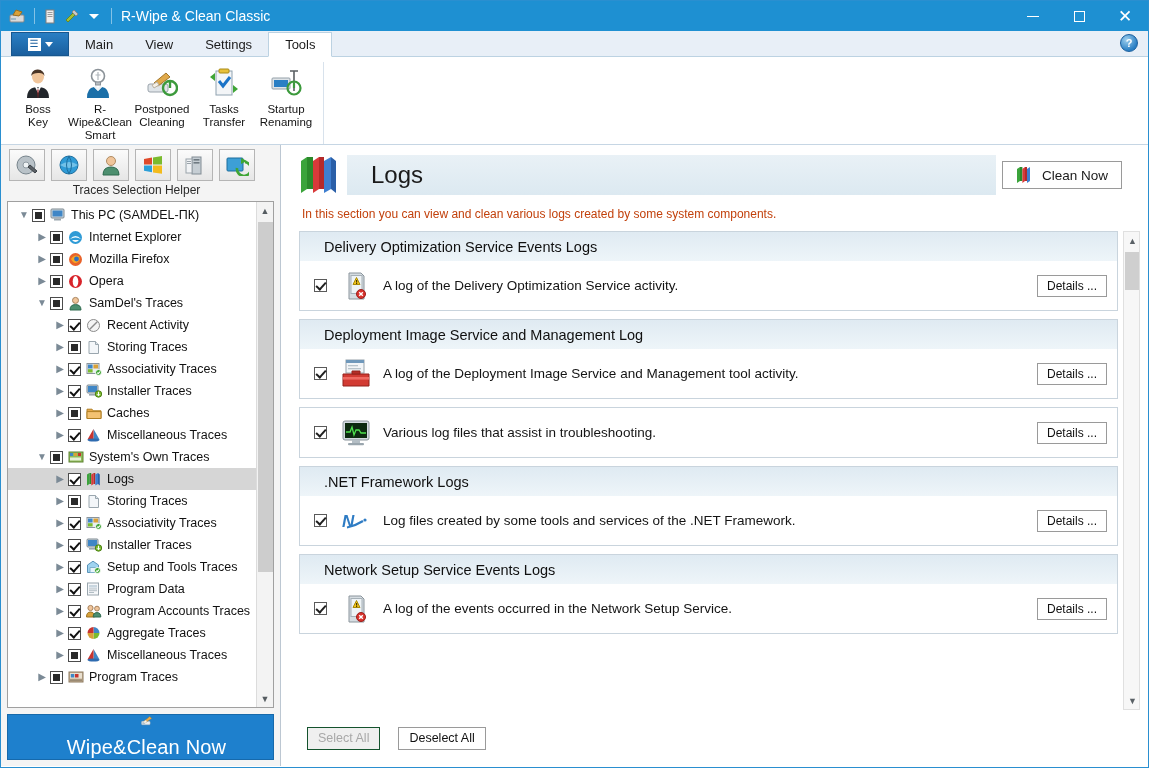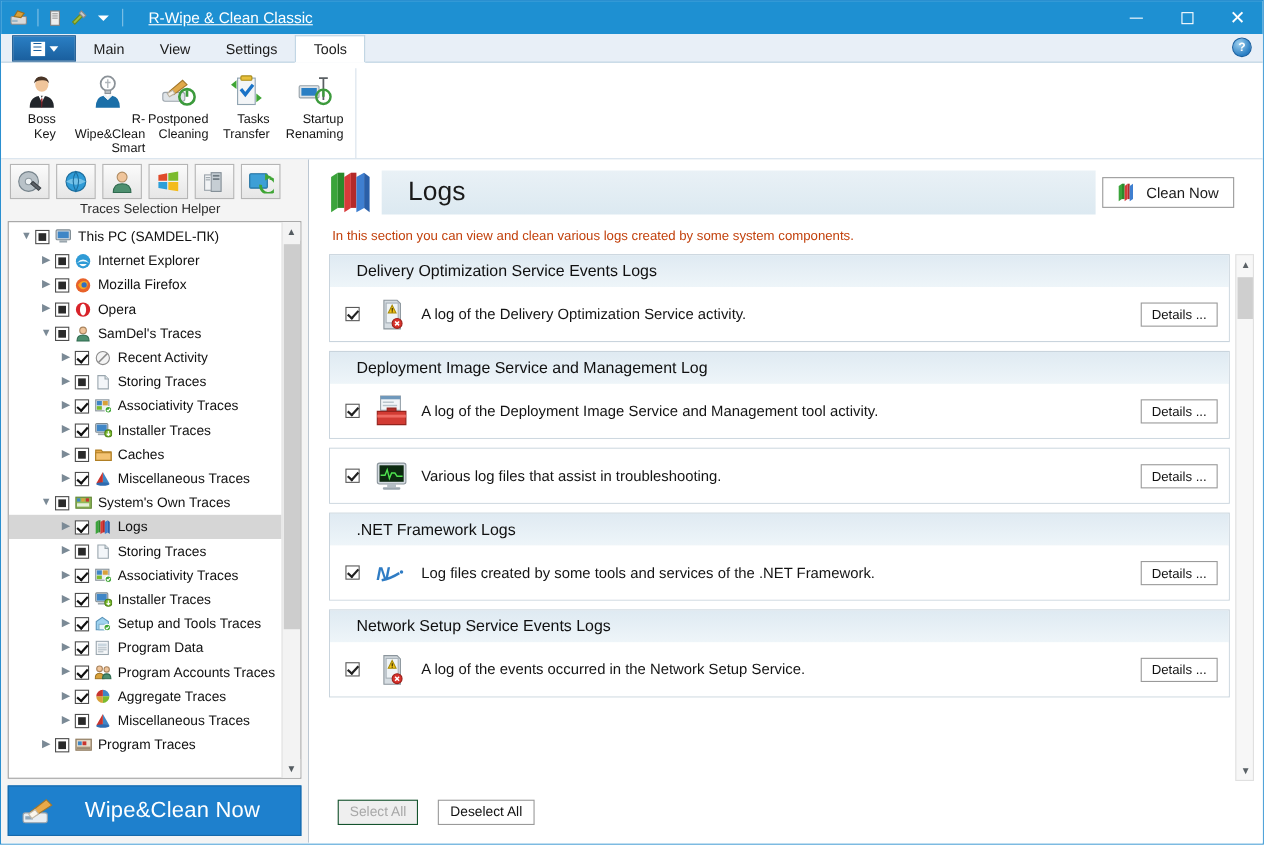--- a/index.html
+++ b/index.html
@@ -35,23 +35,22 @@
     margin-right: 2px;
   }
   .qat-sep {
     width: 1px; height: 16px;
     background: rgba(255,255,255,0.45);
     margin: 0 5px;
   }
   .title-text {
     color: #ffffff;
     font-size: 14px;
-    margin-left: 18px;
+    margin-left: 4px;
     white-space: nowrap;
-    text-decoration: underline;
   }
   .wincontrols {
     position: absolute;
     right: 0; top: 0;
     height: 30px;
     display: flex;
   }
   .wincontrol {
     width: 46px; height: 30px;
     display: flex; align-items: center; justify-content: center;
@@ -152,21 +151,21 @@
     cursor: default;
   }
   .ribbon-item .ri-icon {
     width: 34px; height: 34px;
     display: flex; align-items: center; justify-content: center;
     margin-bottom: 3px;
   }
   .ribbon-item .ri-label {
     font-size: 11.5px;
     color: #141414;
-    text-align: right;
+    text-align: center;
     line-height: 13px;
     white-space: pre-line;
   }
 
   
   .body {
     display: flex;
     height: calc(768px - 30px - 26px - 89px - 2px);
   }
 
@@ -298,21 +297,22 @@
   .wipe-area {
     padding: 6px;
     background: #f4f4f4;
   }
   .wipe-btn {
     height: 46px;
     background: #1e80cd;
     border: 1px solid #1669ab;
     display: flex; align-items: center;
     padding-left: 12px;
-    gap: 27px;
+    gap: 10px;
+    flex-direction: column;
   }
   .wipe-btn .wb-label {
     color: #ffffff;
     font-size: 20px;
     letter-spacing: 0.2px;
     white-space: nowrap;
   }
 
   
   .rightpane {

